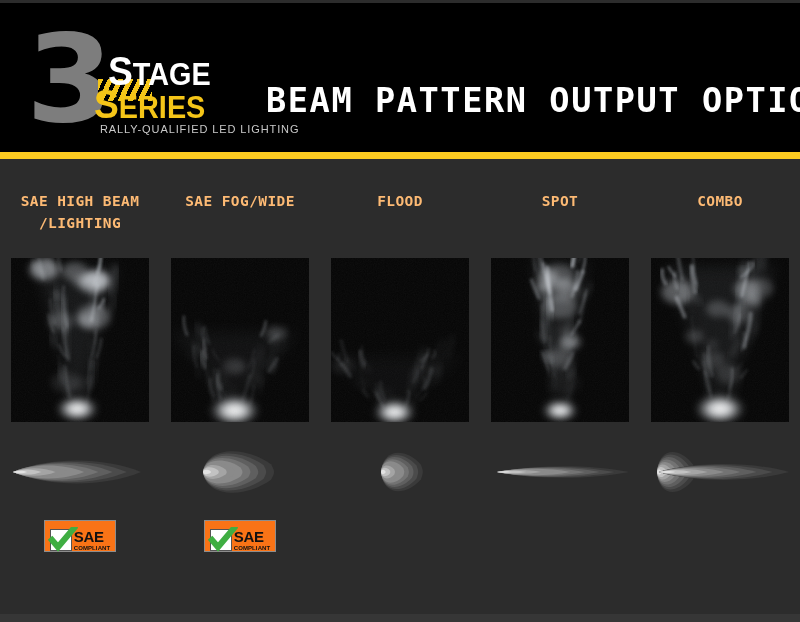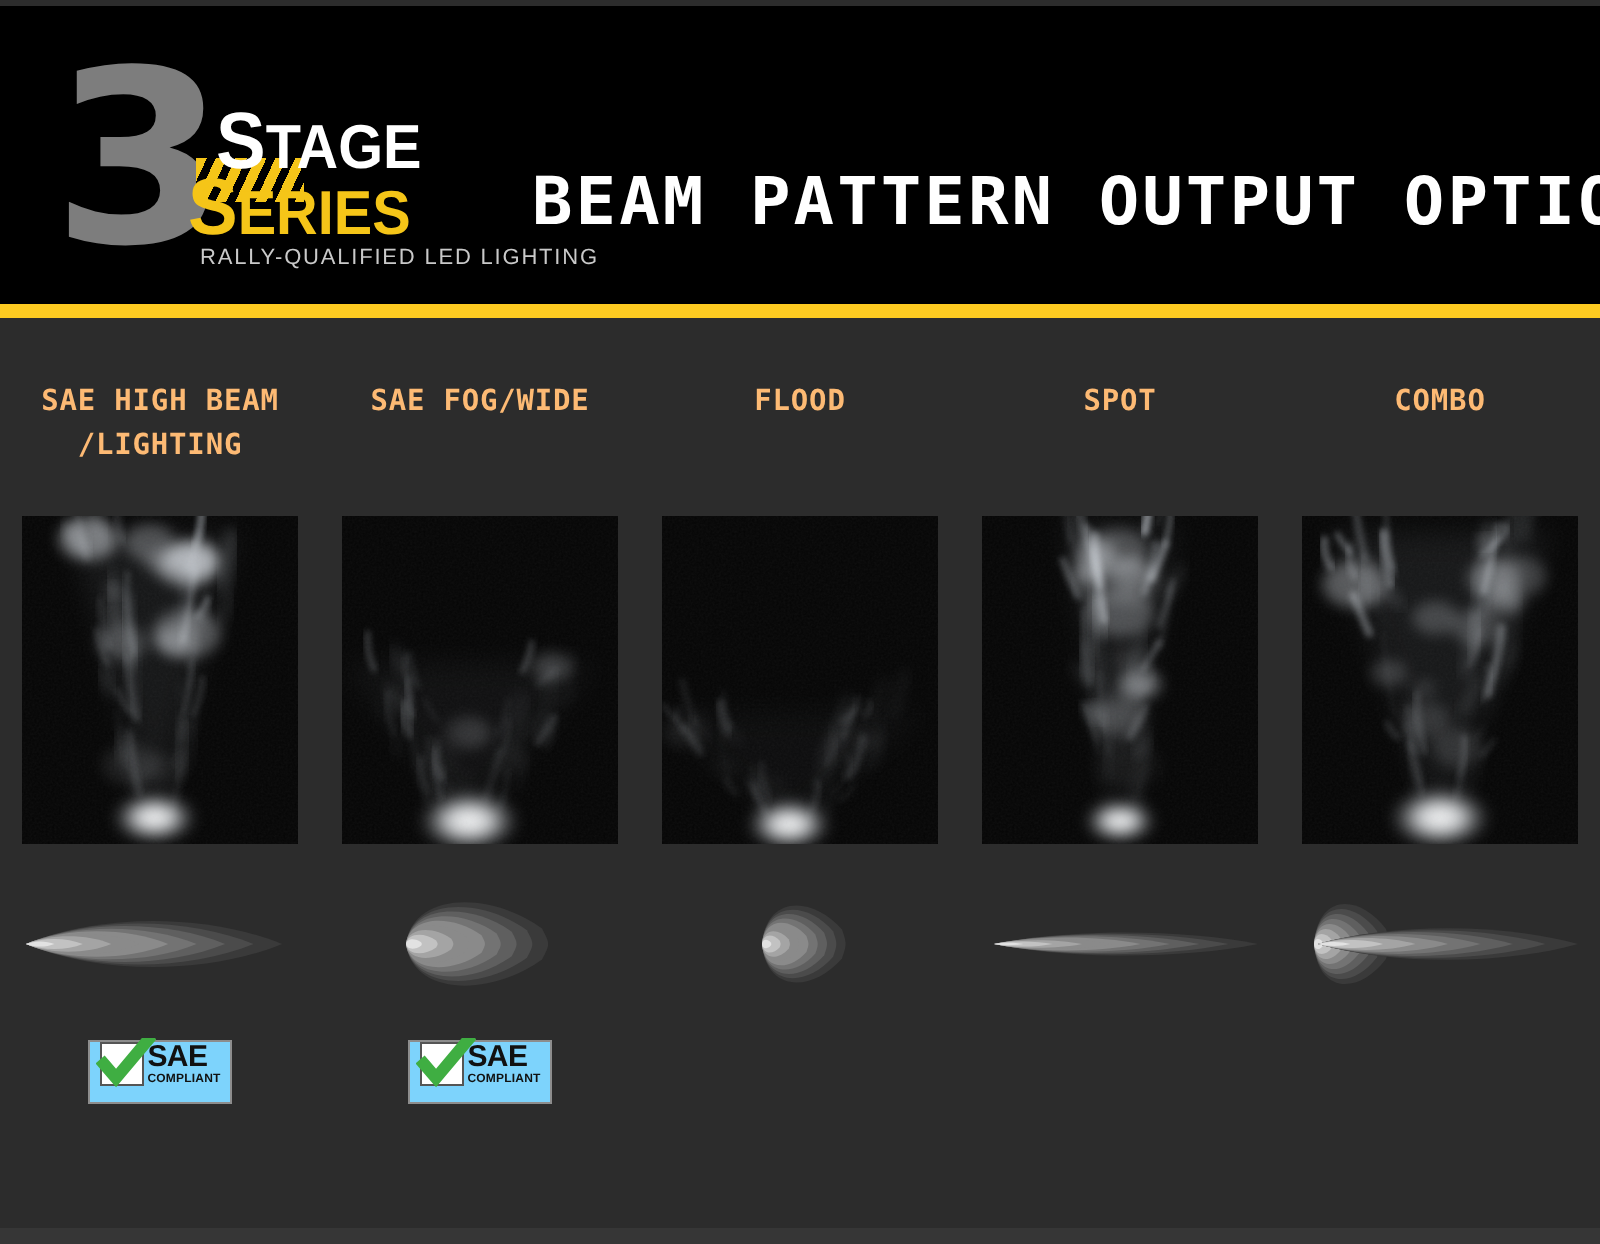--- a/index.html
+++ b/index.html
@@ -105,23 +105,23 @@
     overflow:hidden;
   }
   .beam{
     position:absolute; top:272px; left:50%;
     transform:translateX(-50%);
   }
   .badge{
     position:absolute; top:350px; left:50%;
     transform:translateX(-50%);
     width:72px; height:32px;
-    background:#7dd3fc;
+    background:#f97316;
     border:1px solid #8d8d8d;
-    display:flex; align-items:flex-start; justify-content:center;
+    display:flex; align-items:flex-end; justify-content:center;
   }
   .badge-box{
     width:22px;height:22px;background:#fff;border:1.5px solid #555;
     position:relative; margin-right:2px; flex:none;
   }
   .badge-text{ line-height:1; text-align:left; }
   .badge-sae{
     color:#111; font-weight:bold; font-size:15px;
     font-family:"Liberation Sans", sans-serif; letter-spacing:-.3px;
     display:block;

